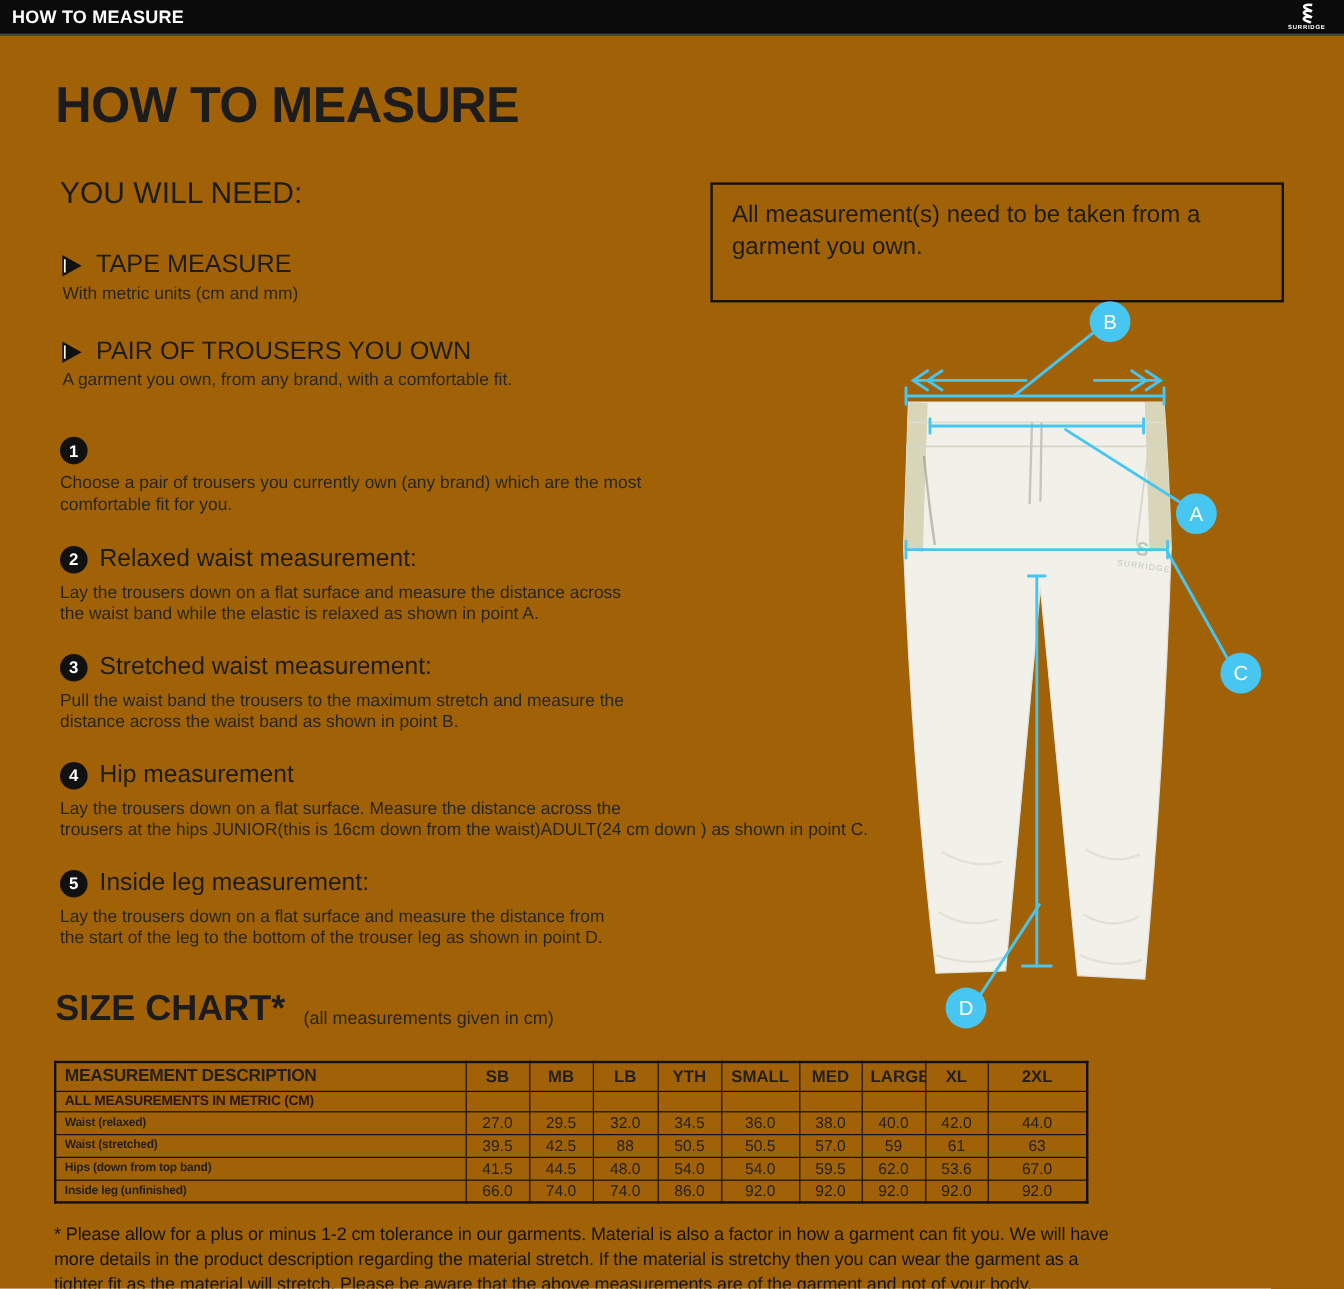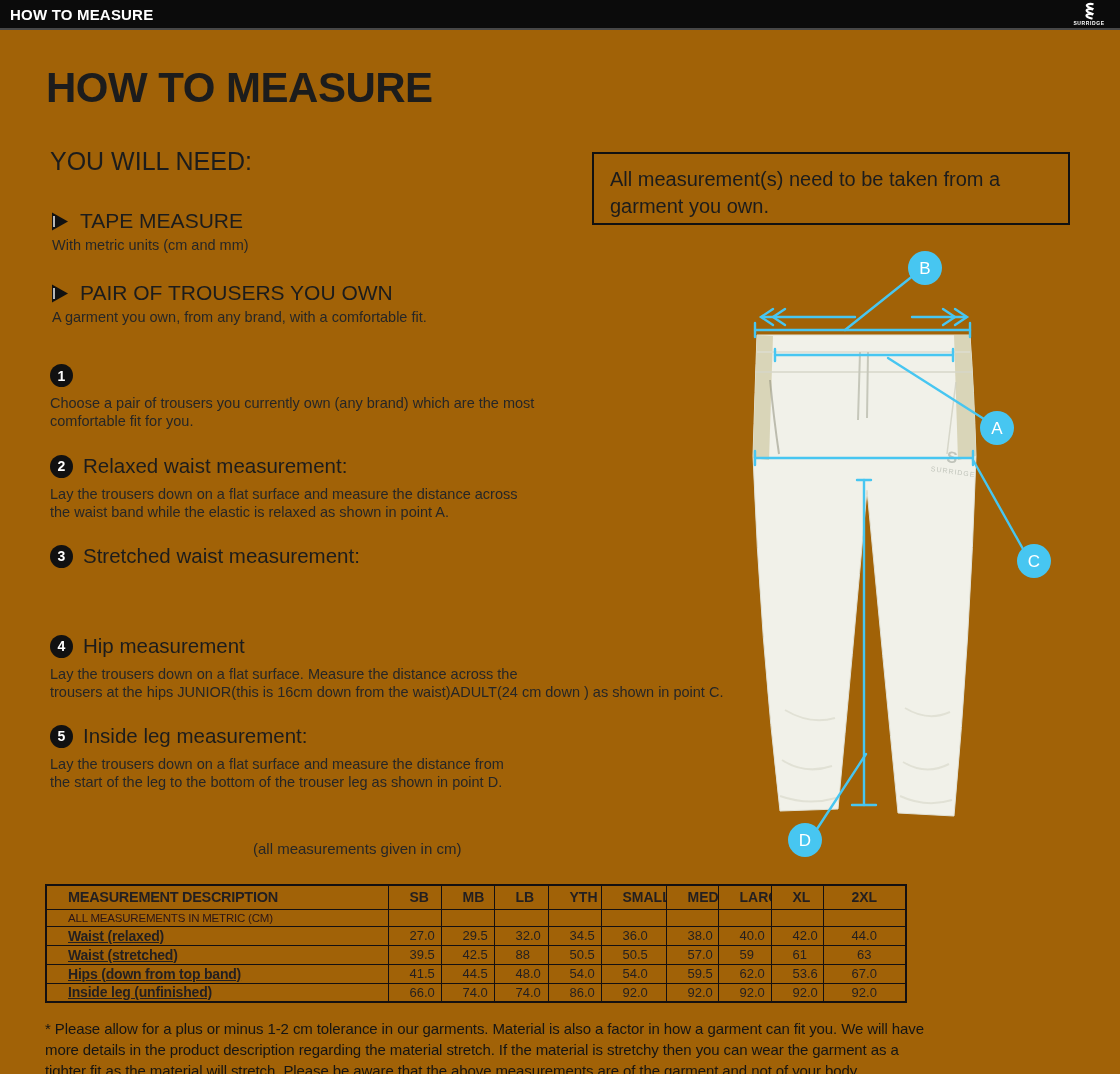--- a/index.html
+++ b/index.html
@@ -24,36 +24,36 @@
   .need-label { font-size:21px; font-weight:500; color:#1c1c1c; }
   .need-sub { font-size:14.5px; margin-top:4px; margin-left:2px; color:#262626; }
 
   .step { position:absolute; left:50px; }
   .step-head { display:flex; align-items:center; gap:10px; }
   .step-num { width:23px; height:23px; border-radius:50%; background:#111; color:#fff;
               font-size:14px; font-weight:700; display:flex; align-items:center; justify-content:center; flex:0 0 23px; }
   .step-title { font-size:20.5px; font-weight:500; color:#1c1c1c; }
   .step-body { font-size:14.5px; line-height:18px; margin-top:7px; color:#262626; white-space:pre-line; }
 
-  .notice-box { position:absolute; left:592px; top:152px; width:478px; height:73px;
+  .notice-box { position:absolute; left:592px; top:152px; width:478px; height:100px;
                 border:2px solid #111; padding:12px 16px; }
   .notice-text { font-size:20px; line-height:27px; color:#1c1c1c; }
 
   .diagram { position:absolute; left:700px; top:240px; width:390px; height:640px; }
 
   .sizechart-h { position:absolute; left:46px; top:824px; font-size:30px; font-weight:600; color:#1c1c1c; }
   .sizechart-note { position:absolute; left:253px; top:840px; font-size:15px; color:#262626;text-align:center; }
 
   table.sizes { position:absolute; left:45px; top:884px; width:860px; border-collapse:collapse;
                 border:2.5px solid #141011; table-layout:fixed; }
-  table.sizes td, table.sizes th { border:1.8px solid #141011; padding:0 21px; overflow:hidden; white-space:nowrap; }
+  table.sizes td, table.sizes th { border:1.8px solid #141011; padding:0 7px; overflow:hidden; white-space:nowrap; }
   th.col-desc { text-align:left; font-size:14.5px; font-weight:700; height:24px; letter-spacing:-.3px; }
   th.col-size { text-align:center; font-size:14px; font-weight:700; }
-  td.metric { font-size:11.5px; font-weight:400; height:17px; color:#2b1517; letter-spacing:-.2px; }
-  td.rlabel { font-size:14px; font-weight:700; height:19px; letter-spacing:-.2px;text-decoration:underline; }
+  td.metric { font-size:11.5px; font-weight:700; height:17px; color:#2b1517; letter-spacing:-.2px; }
+  td.rlabel { font-size:10px; font-weight:700; height:19px; letter-spacing:-.2px; }
   td.val { font-size:13px; text-align:center; }
 
   .footnote { position:absolute; left:45px; top:1018px; width:1045px; font-size:15px;
               line-height:21px; color:#141414; white-space:pre-line; letter-spacing:-.1px; }
 </style>
 </head>
 <body>
 
 <div class="page">
 
@@ -115,20 +115,22 @@
     </div>
     <div class="step-body">Lay the trousers down on a flat surface and measure the distance across
 the waist band while the elastic is relaxed as shown in point A.</div>
   </div>
 
   <div class="step" style="top:544px;">
     <div class="step-head">
       <div class="step-num">3</div>
       <div class="step-title">Stretched waist measurement:</div>
     </div>
+    <div class="step-body">Pull the waist band the trousers to the maximum stretch and measure the
+distance across the waist band as shown in point B.</div>
   </div>
 
   <div class="step" style="top:634px;">
     <div class="step-head">
       <div class="step-num">4</div>
       <div class="step-title">Hip measurement</div>
     </div>
     <div class="step-body">Lay the trousers down on a flat surface. Measure the distance across the
 trousers at the hips JUNIOR(this is 16cm down from the waist)ADULT(24 cm down ) as shown in point C.</div>
   </div>
@@ -217,20 +219,21 @@
         <circle cx="297" cy="188" r="17" fill="#47c6f1"></circle>
         <text x="297" y="194" fill="#fff">A</text>
         <circle cx="334" cy="321" r="17" fill="#47c6f1"></circle>
         <text x="334" y="327" fill="#fff">C</text>
         <circle cx="105" cy="600" r="17" fill="#47c6f1"></circle>
         <text x="105" y="606" fill="#fff">D</text>
       </g>
     </svg>
   </div>
 
+  <div class="sizechart-h">SIZE CHART*</div>
   <div class="sizechart-note">(all measurements given in cm)</div>
 
   <table class="sizes">
     <colgroup>
       <col style="width:342px">
         <col style="width:53px">
         <col style="width:53px">
         <col style="width:54px">
       <col style="width:53px">
         <col style="width:65px">

